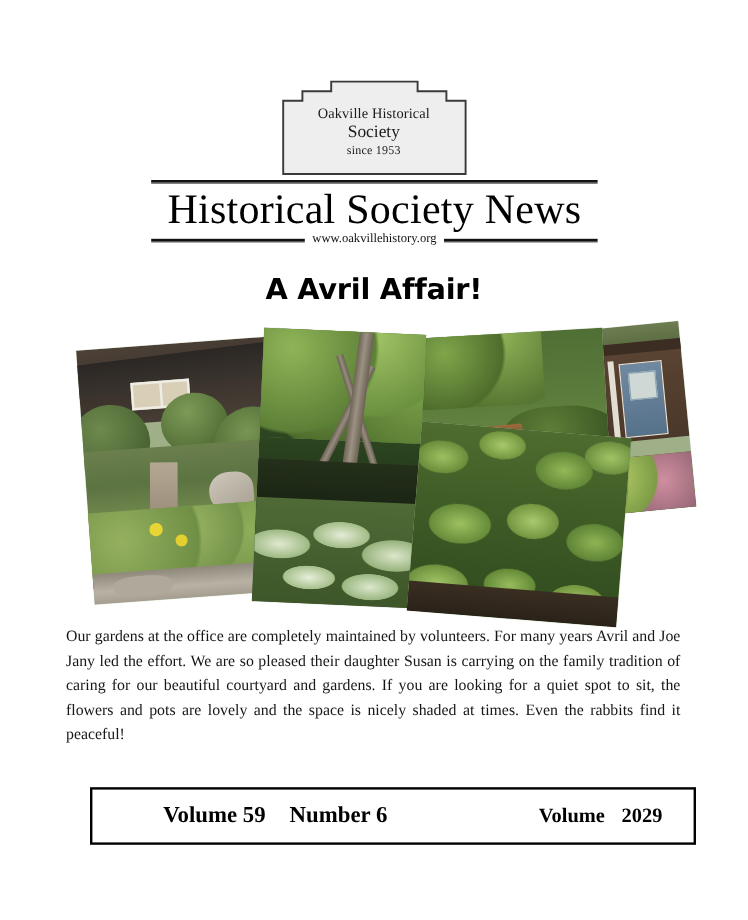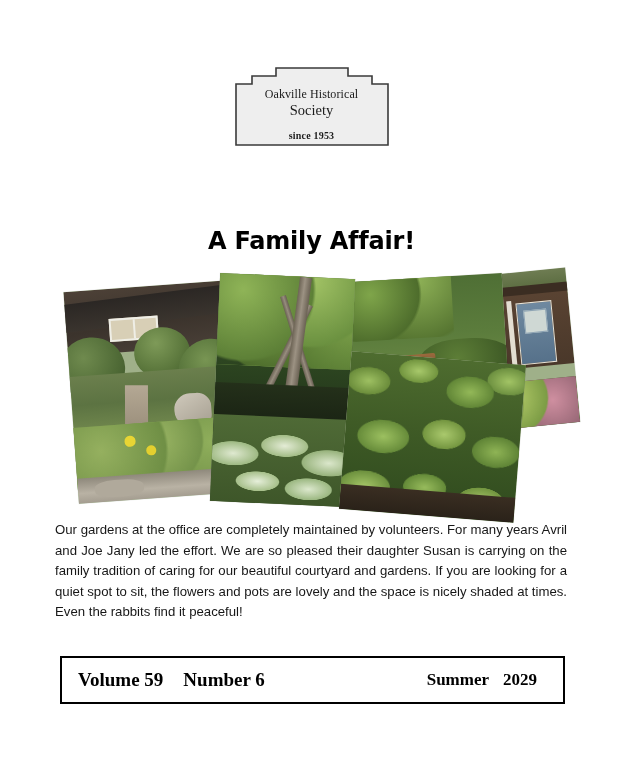--- a/index.html
+++ b/index.html
@@ -55,23 +55,22 @@
     line-height: 16px;
     letter-spacing: 0.1px;
   }
   .logo-line2 {
     font-size: 14.5px;
     line-height: 16px;
   }
   .logo-line3 {
     font-size: 10px;
     line-height: 13px;
-    margin-top: 11px;
+    margin-top: 1px;
     letter-spacing: 0.2px;
-    font-weight: bold;
   }
 
   
   .masthead {
     position: absolute;
     left: 126px;
     width: 372px;
     top: 150px;
   }
   .rule-top {
@@ -429,40 +428,41 @@
     position: absolute; left: 0; top: 84%; width: 100%; height: 16%;
     background: linear-gradient(180deg, #3a2e22 0%, #2a2219 100%);
   }
 
   
   .body-text {
     position: absolute;
     left: 55px;
     width: 512px;
     top: 520px;
-    font-family: Liberation Sans, sans-serif;
+    font-family: Liberation Serif, serif;
     font-size: 13.2px;
     line-height: 20.6px;
     text-align: justify;
     color: #171717;
   }
 
   
   .volume-box {
     position: absolute;
-    left: 60px;
+    left: 75px;
     top: 656px;
     width: 505px;
     height: 48px;
     border: 2px solid #000;
     box-sizing: border-box;
     display: flex;
     align-items: center;
     font-family: "Liberation Serif", serif;
     font-weight: bold;
+    padding-left: 43px;
   }
   .vol-left {
     display: flex;
     align-items: baseline;
     padding-left: 16px;
     font-size: 19px;
     white-space: nowrap;
   }
   .vol-number-label { margin-left: 20px; }
   .vol-right {
@@ -486,22 +486,31 @@
         <path d="M4 83 L4 22 L20 22 L20 14 L44 14 L44 6 L116 6 L116 14 L140 14 L140 22 L156 22 L156 83 Z" fill="#eeeeee" stroke="#3a3a3a" stroke-width="1.6" stroke-linejoin="miter"></path>
       </svg>
       <div class="logo-text">
         <div class="logo-line1">Oakville Historical</div>
         <div class="logo-line2">Society</div>
         <div class="logo-line3">since 1953</div>
       </div>
     </div>
   </div>
 
-
-  <div class="headline">A Family Affair!</div>
+  <div class="masthead">
+    <div class="rule-top"></div>
+    <div class="masthead-title">Historical Society News</div>
+    <div class="rule-bottom">
+      <div class="rule-seg"></div>
+      <div class="masthead-url">www.oakvillehistory.org</div>
+      <div class="rule-seg"></div>
+    </div>
+  </div>
+
+  <div class="headline">A Avril Affair!</div>
 
   <div class="collage">
 
     <div class="photo photo-1">
       <div class="ph-inner">
         <div class="ph1-sky"></div>
         <div class="ph1-roof"></div>
         <div class="ph1-window"></div>
         <div class="ph1-shrubA"></div>
         <div class="ph1-shrubB"></div>
@@ -571,18 +580,18 @@
   </div>
 
   <div class="body-text">Our gardens at the office are completely maintained by volunteers. For many years Avril and Joe Jany led the effort.  We are so pleased their daughter Susan is carrying on the family tradition of caring for our beautiful courtyard and gardens. If you are looking for a quiet spot to sit, the flowers and pots are lovely and the space is nicely shaded at times. Even the rabbits find it peaceful!</div>
 
   <div class="volume-box">
     <div class="vol-left">
       <span>Volume 59</span>
       <span class="vol-number-label">Number 6</span>
     </div>
     <div class="vol-right">
-      <span>Summer</span>
+      <span>Volume</span>
       <span class="vol-year">2029</span>
     </div>
   </div>
 
 </div>
 
 </body></html>

